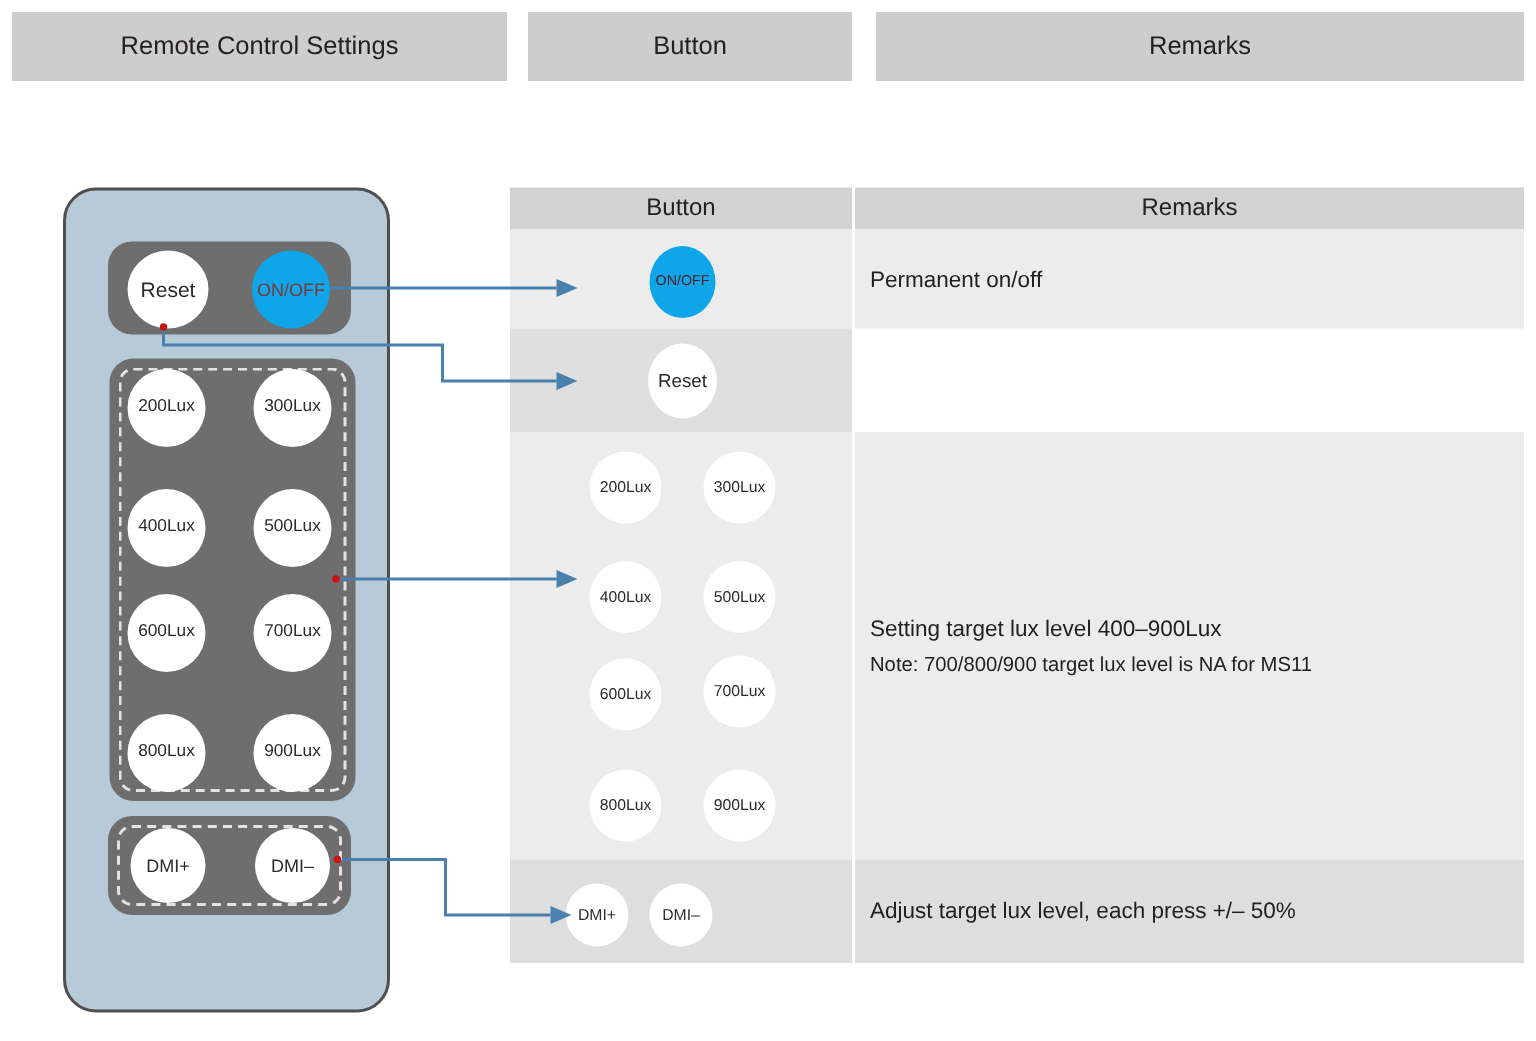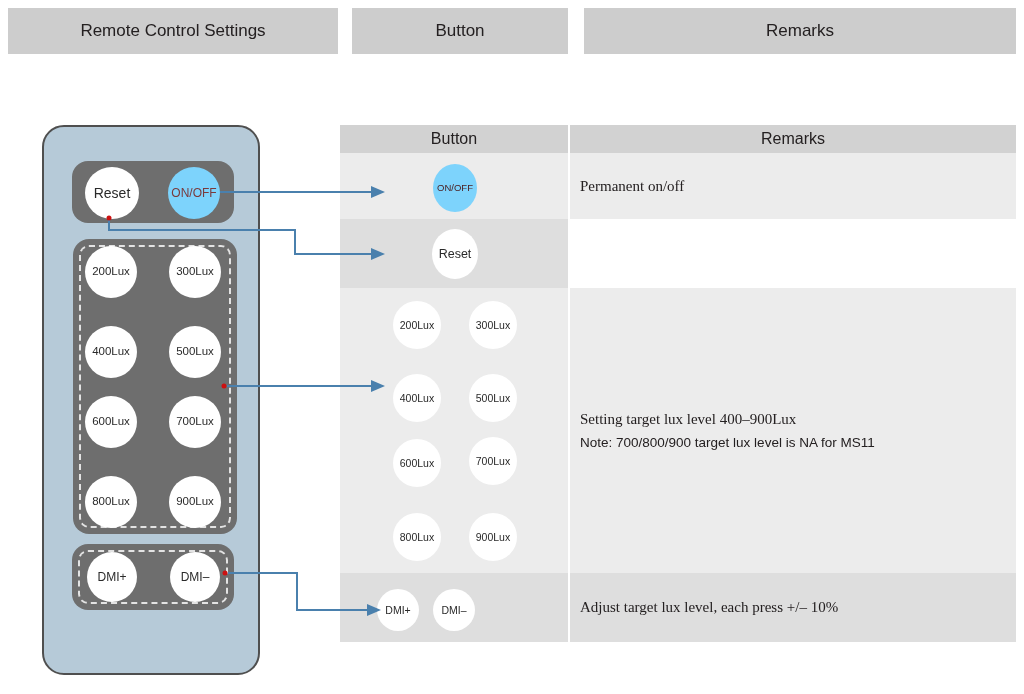--- a/index.html
+++ b/index.html
@@ -20,21 +20,21 @@
     background:#b6cad8;border:2px solid #4f4f4f;border-radius:22px;box-sizing:border-box;}
   .panel{position:absolute;background:#6e6e6e;border-radius:16px;}
   #panel-power{left:28px;top:34px;width:162px;height:62px;}
   #panel-lux{left:29px;top:112px;width:164px;height:295px;}
   #panel-dmi{left:28px;top:417px;width:162px;height:66px;}
   .dashed-inner{position:absolute;left:6px;top:6px;right:6px;bottom:6px;
     border:2px dashed #e3e3e3;border-radius:10px;pointer-events:none;}
   .circle{position:absolute;border-radius:50%;background:#fff;
     display:flex;align-items:center;justify-content:center;
     color:#2a2a2a;text-align:center;line-height:1;}
-  .circle.red{background:#7dd3fc;color:#4a2023;}
+  .circle.red{background:#0ea5e9;color:#4a2023;}
   .r-power{width:54px;height:52px;font-size:14px;}
   .r-lux{width:52px;height:52px;font-size:11.5px;}
   .r-dmi{width:50px;height:50px;font-size:12px;}
   #r-onoff{color:#7a3a3c;font-size:12px;}
 
   
   .table{position:absolute;left:340px;top:125px;width:676px;}
   .t-row{position:relative;display:flex;}
   .btn-cell{position:relative;width:228px;}
   .remark-cell{position:relative;flex:1;margin-left:2px;
@@ -46,21 +46,21 @@
   .bg-light .btn-cell,.bg-light .remark-cell{background:#ececec;}
   .bg-dark .btn-cell,.bg-dark .remark-cell{background:#dedede;}
   .row-onoff{height:66px;}
   .row-reset{height:69px;}
   .row-lux{height:285px;}
   .row-dmi{height:69px;}
   .t-onoff{left:93px;top:11px;width:44px;height:48px;font-size:9.5px;color:#3c2023;}
   .t-reset{left:92px;top:10px;width:46px;height:50px;font-size:12.5px;}
   .t-lux{width:48px;height:48px;font-size:10.5px;}
   .t-dmi{width:42px;height:42px;top:16px;font-size:10.5px;}
-  .remark-text{font-size:15px;font-family:Liberation Serif, serif;}
+  .remark-text{font-size:15px;}
   .remark-note{font-size:13.5px;margin-top:7px;}
 
   
   #connectors{position:absolute;left:0;top:0;pointer-events:none;}
 </style>
 </head>
 <body>
 
 <div id="canvas">
 
@@ -188,21 +188,21 @@
     <div class="t-row row-dmi bg-dark">
       <div class="btn-cell">
         <div class="circle t-dmi" style="left:37px;">
             <span>DMI+</span>
           </div>
         <div class="circle t-dmi" style="left:93px;">
             <span>DMI–</span>
           </div>
       </div>
       <div class="remark-cell">
-        <span class="remark-text">Adjust target lux level, each press +/– 10%</span>
+        <span class="remark-text">Adjust target lux level, each press +/– 50%</span>
       </div>
     </div>
   </div>
 
   <svg id="connectors" width="1024" height="694" viewBox="0 0 1024 694">
     <g stroke="#4a80ad" stroke-width="2" fill="none">
       <line x1="220" y1="192" x2="371" y2="192"></line>
       <polyline points="109,220 109,230 295,230 295,254 371,254"></polyline>
       <line x1="227" y1="386" x2="371" y2="386"></line>
       <polyline points="228,573 297,573 297,610 367,610"></polyline>

